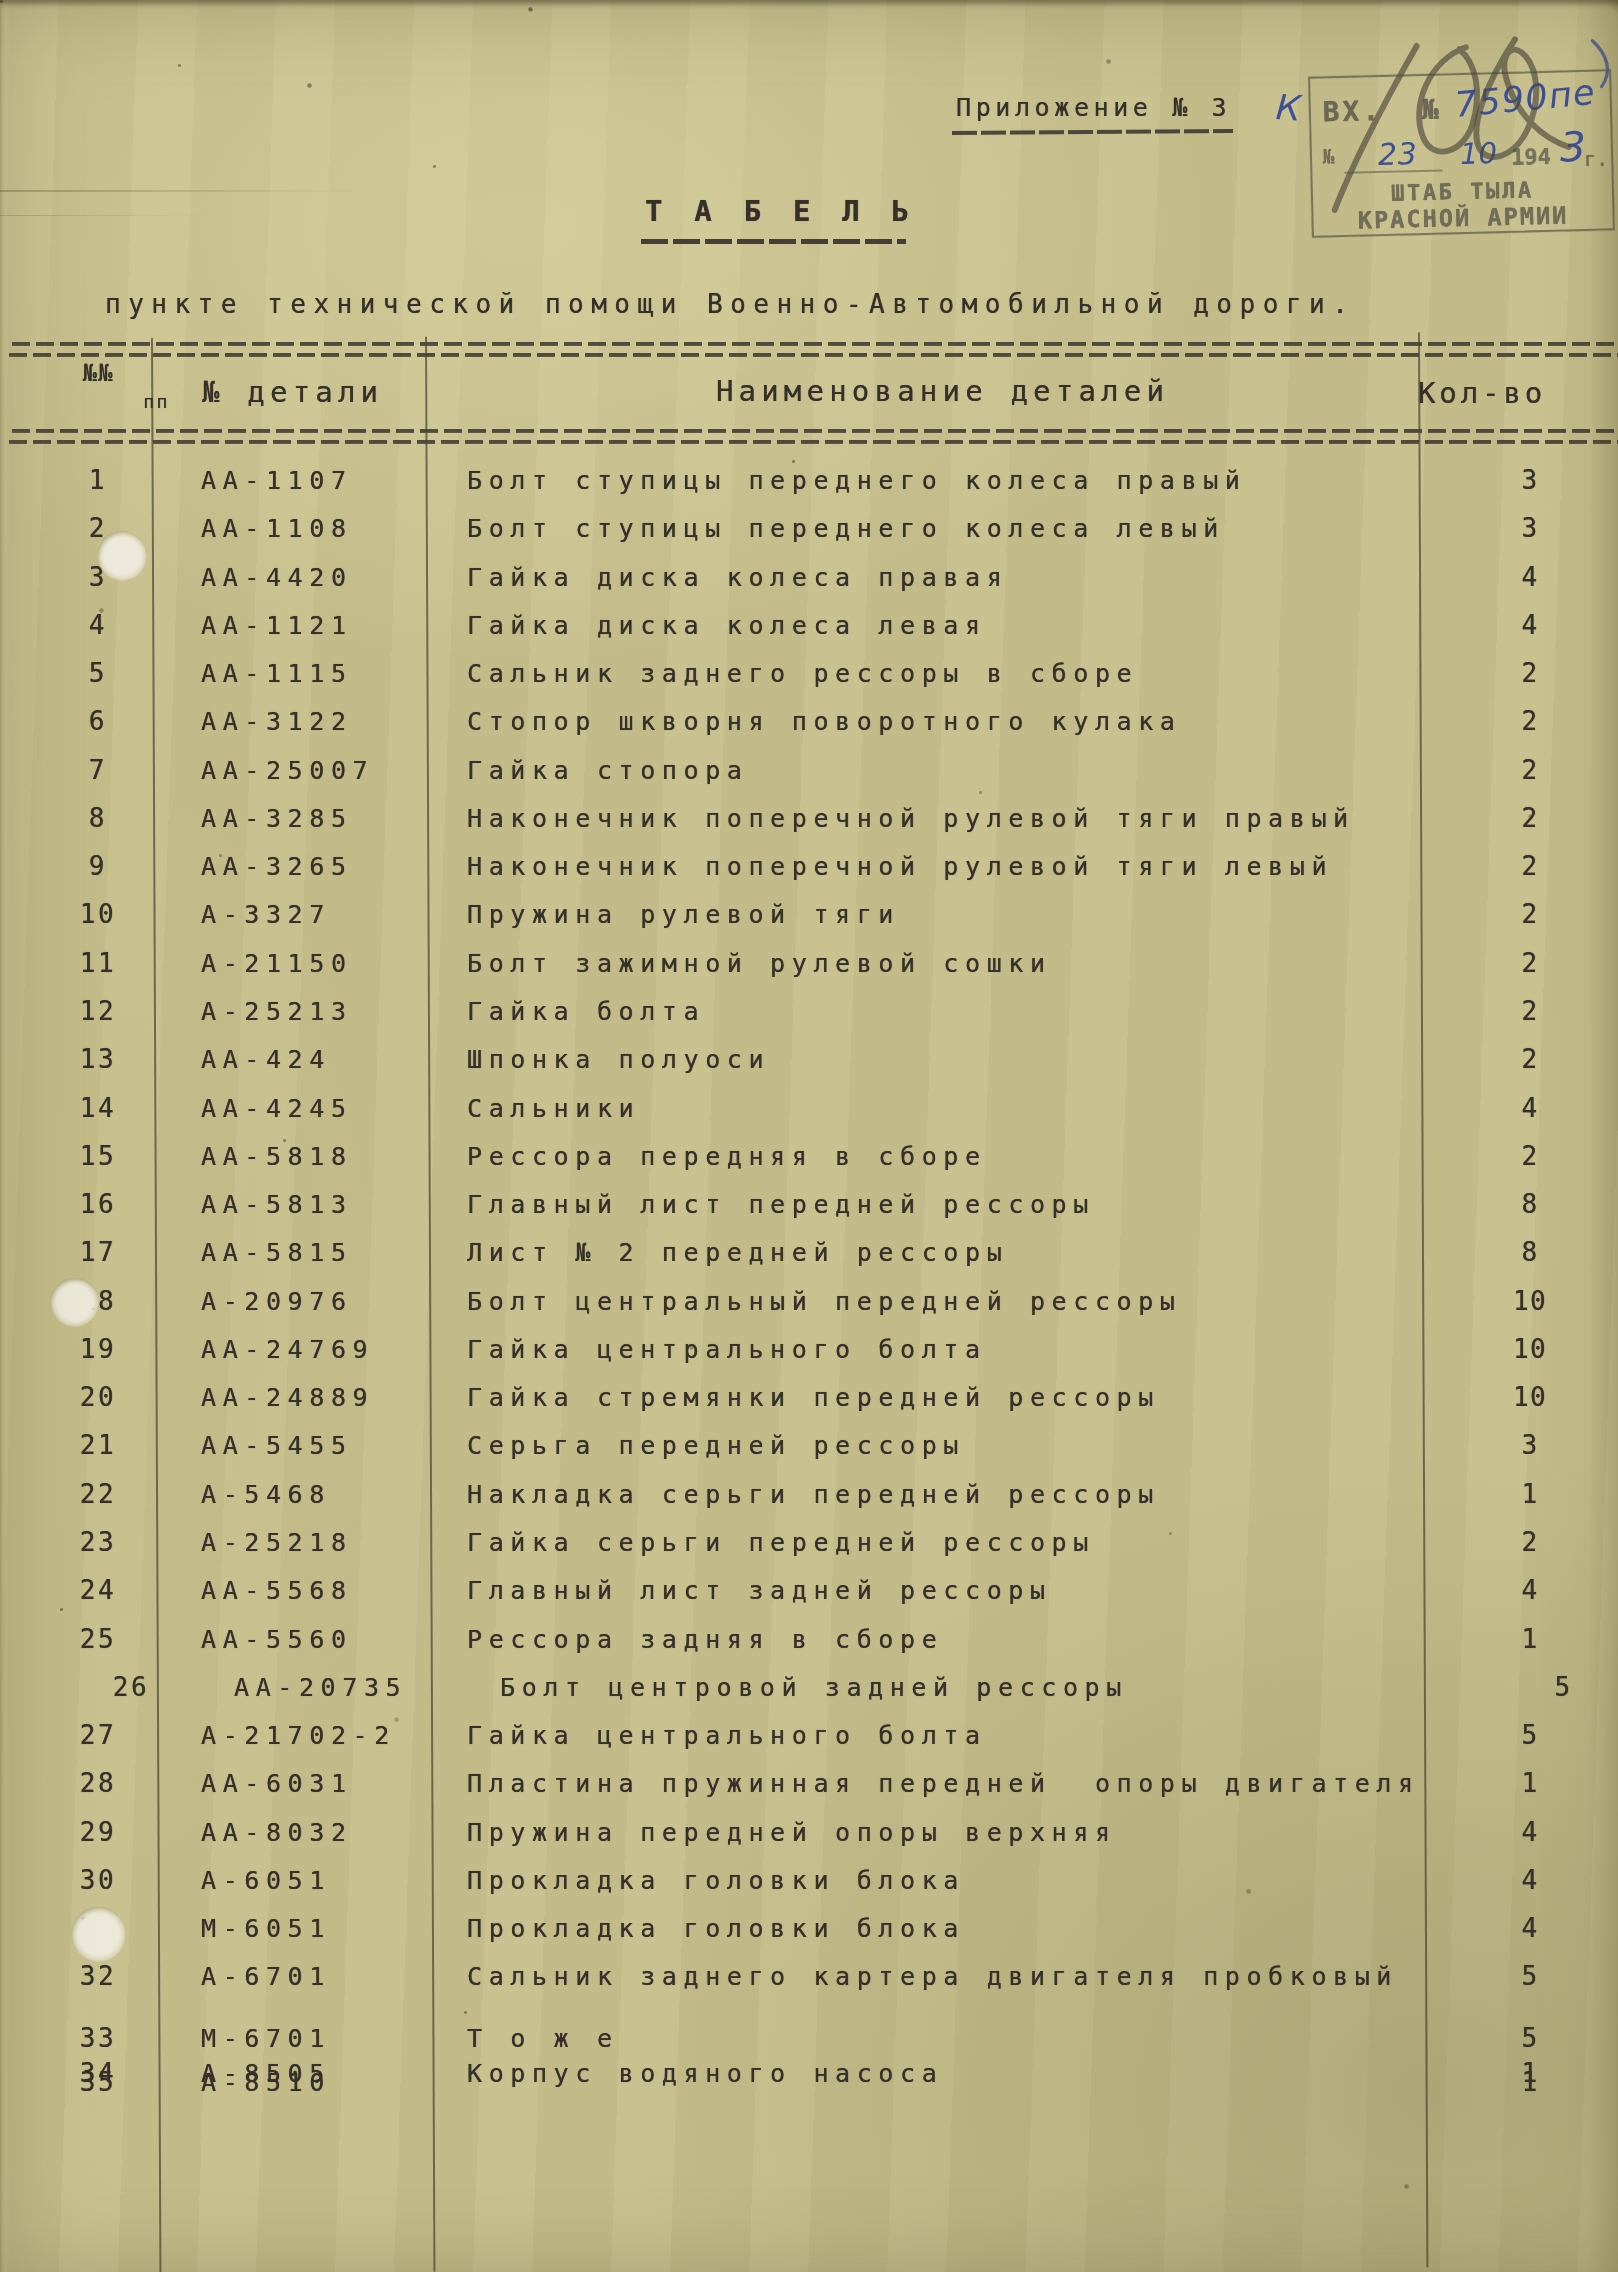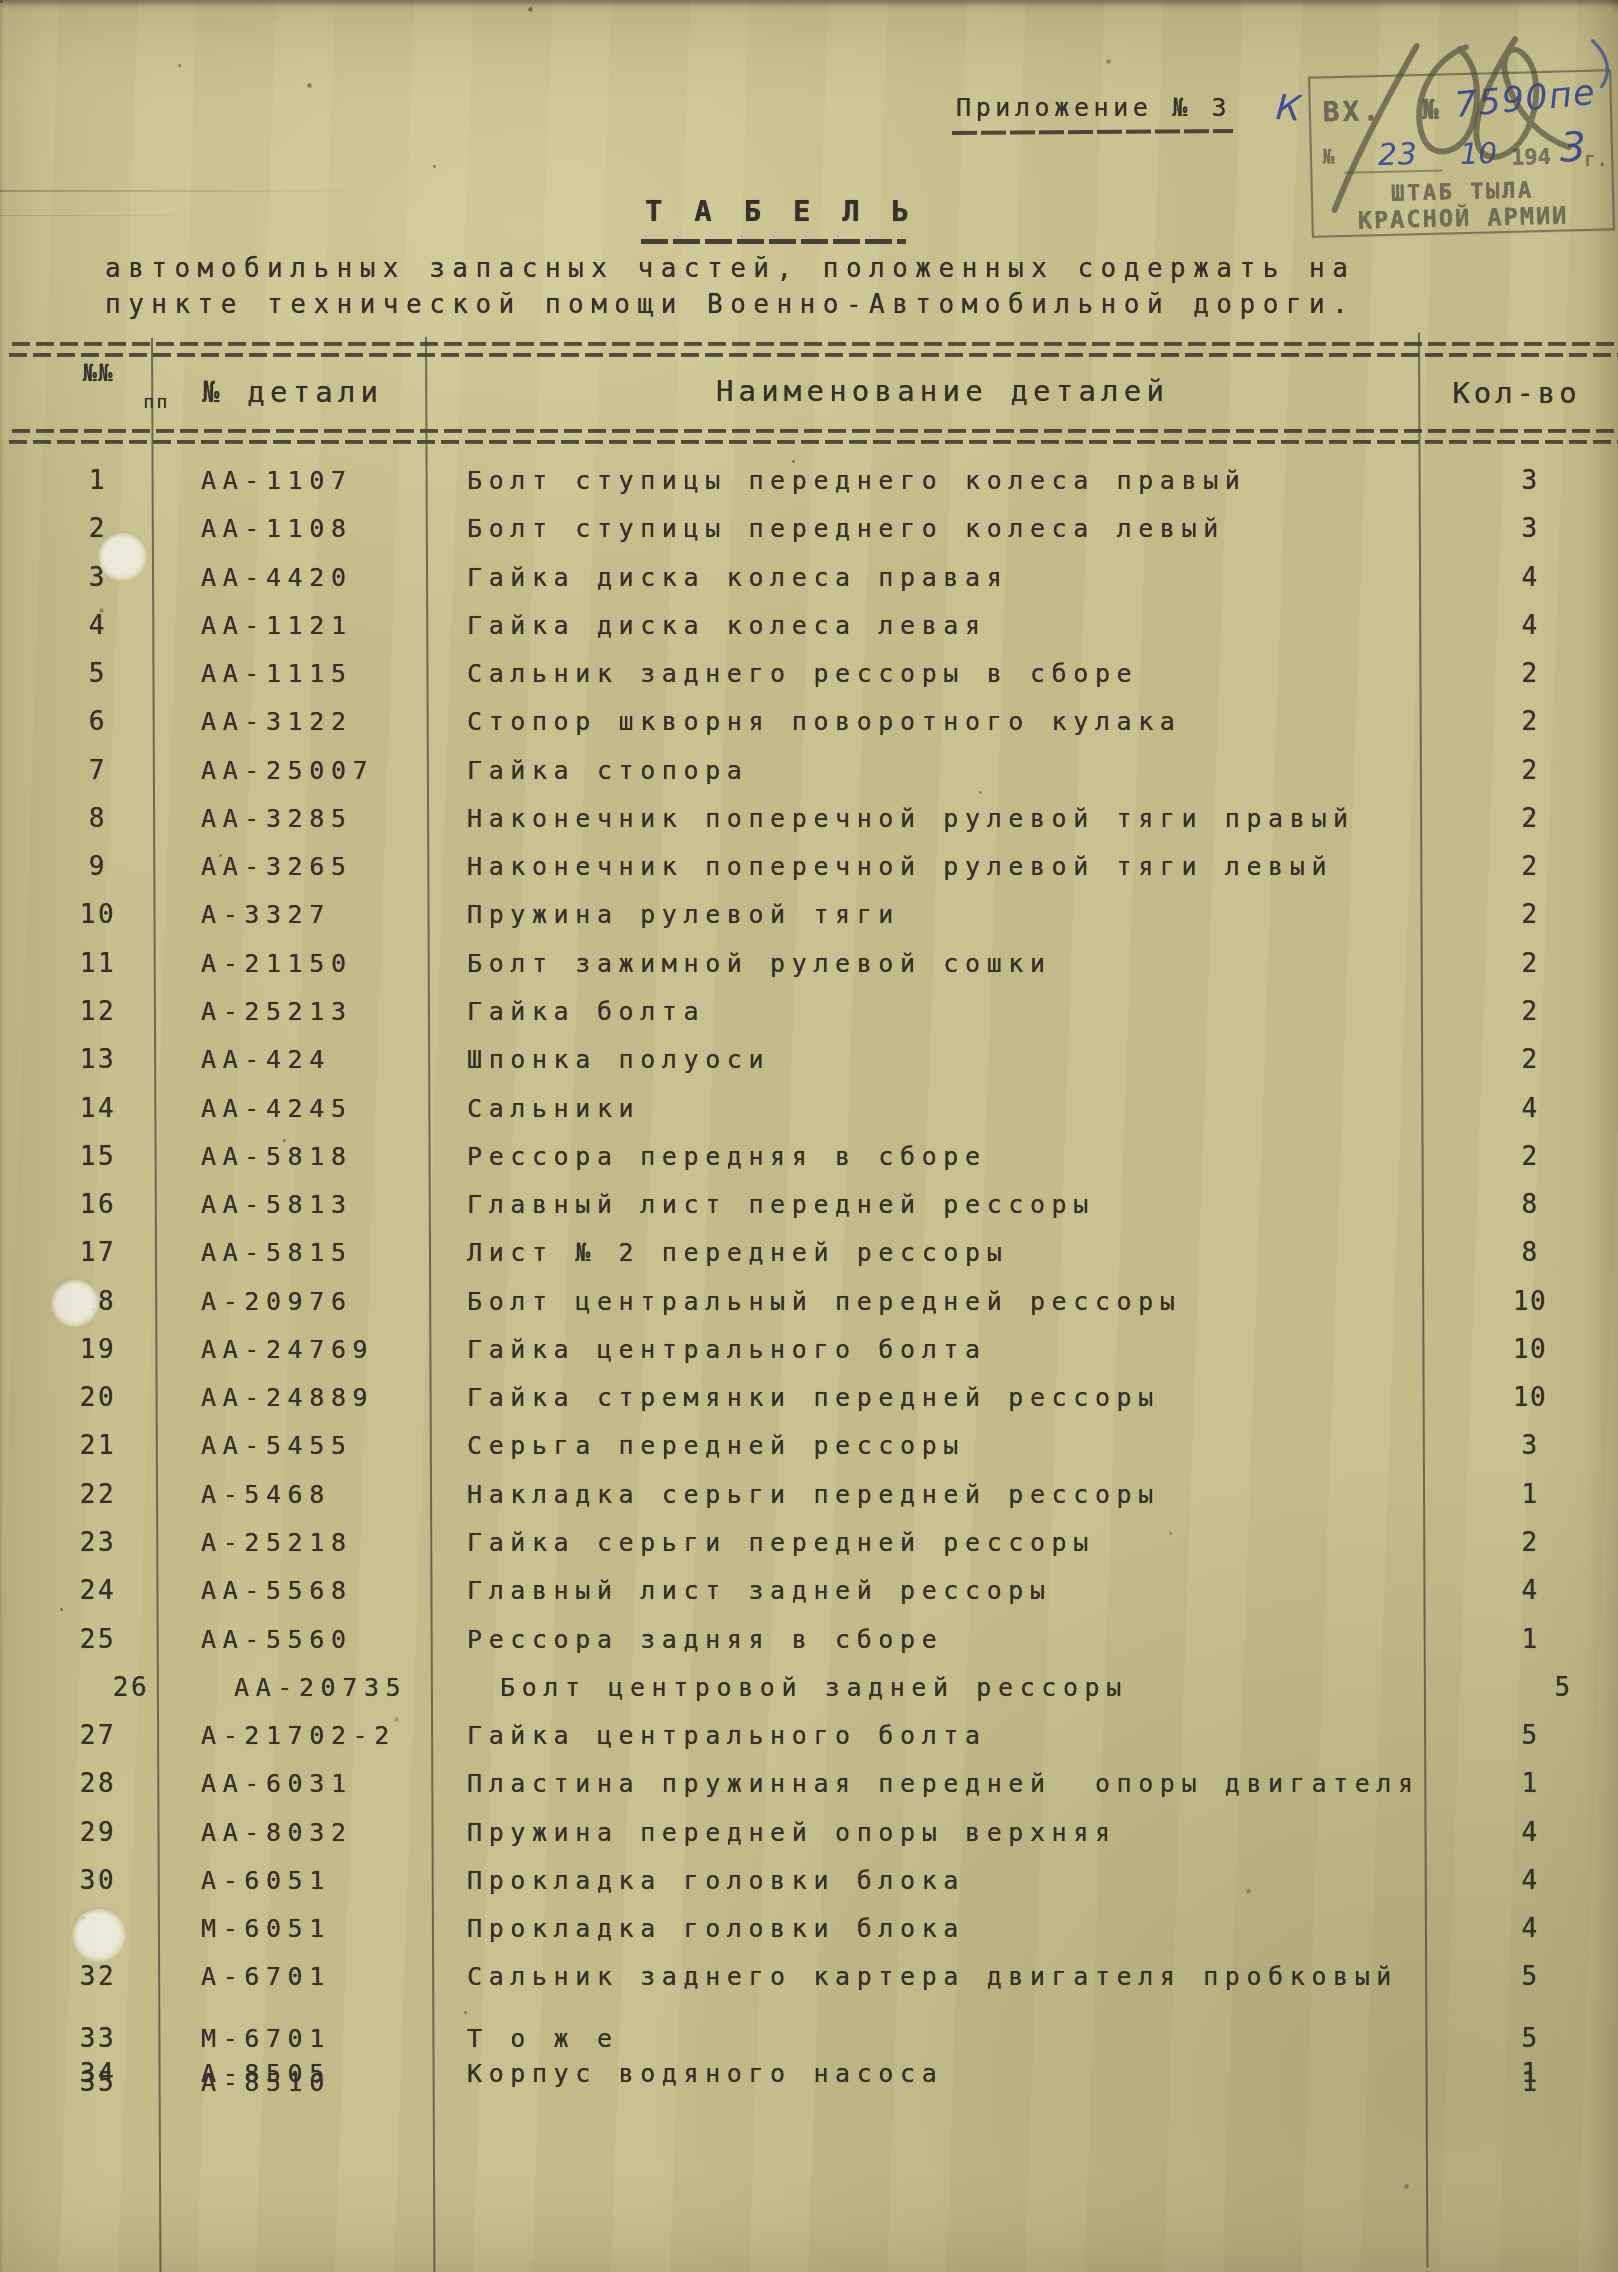--- a/index.html
+++ b/index.html
@@ -85,21 +85,21 @@
   .vline{ position:absolute; top:338px; bottom:0; width:2px; background:rgba(72,70,54,0.72); }
   .vline.v1{ left:151px; }
   .vline.v2{ left:425px; }
   .vline.v3{ left:1418px; }
 
   .th{ position:absolute; font-size:29px; letter-spacing:5.2px; }
   .th-num1{ left:26px; top:359px; width:144px; text-align:center; font-size:23.6px; letter-spacing:1.3px;}
   .th-num2{ left:26px; top:391px; width:144px; text-align:right; font-size:18px; letter-spacing:2.6px;}
   .th-part{ left:202px; top:375px; }
   .th-name{ left:467px; top:374px; width:951px; text-align:center; }
-  .th-qty{ left:1418px; top:376px; width:197px; text-align:center; letter-spacing:3.9px;}
+  .th-qty{ left:1418px; top:376px; width:197px; letter-spacing:3.9px;}
 
   
   .rows{ position:absolute; left:0; top:455px; right:0; }
   .row{ position:absolute; left:0; right:0; height:49px; }
   .cell{ position:absolute; top:50%; transform:translateY(-50%); font-size:25px; letter-spacing:6.6px; }
   .c-num{ left:26px; width:144px; text-align:center; font-size:26px; letter-spacing:2.6px; }
   .c-part{ left:201px; }
   .c-name{ left:467px; width:984px; }
   .c-qty{ left:1438px; width:184px; text-align:center; font-size:26px; letter-spacing:1.3px; }
 
@@ -159,21 +159,20 @@
     <g fill="none" stroke="#4e4a3c" stroke-opacity="0.66" stroke-width="9" stroke-linecap="round">
       <path d="M 2160,70 C 2120,140 2070,230 2035,320"></path>
       <path d="M 2235,72 C 2180,92 2150,160 2170,210 C 2185,245 2230,235 2245,190 C 2260,140 2250,95 2225,75"></path>
       <path d="M 2310,60 C 2270,120 2240,190 2255,225 C 2268,252 2310,240 2330,195 C 2350,150 2345,100 2320,80 C 2300,65 2285,90 2300,130 C 2315,175 2350,210 2392,224"></path>
     </g>
     <path d="M 2428,62 C 2452,84 2458,110 2442,132" fill="none" stroke="#3e5096" stroke-opacity="0.8" stroke-width="5" stroke-linecap="round"></path>
   </svg>
 
   <div class="doc-title tw">Т А Б Е Л Ь</div>
   <div class="title-underline"></div>
-  <div class="subtitle1 tw">автомобильных запасных частей, положенных содержать на</div>
   <div class="subtitle2 tw">пункте технической помощи Военно-Автомобильной дороги.</div>
 
   <div class="hborder b1"></div>
   <div class="hborder b2"></div>
   <div class="vlines">
     <div class="vline v1"></div>
     <div class="vline v2"></div>
     <div class="vline v3"></div>
   </div>
 

